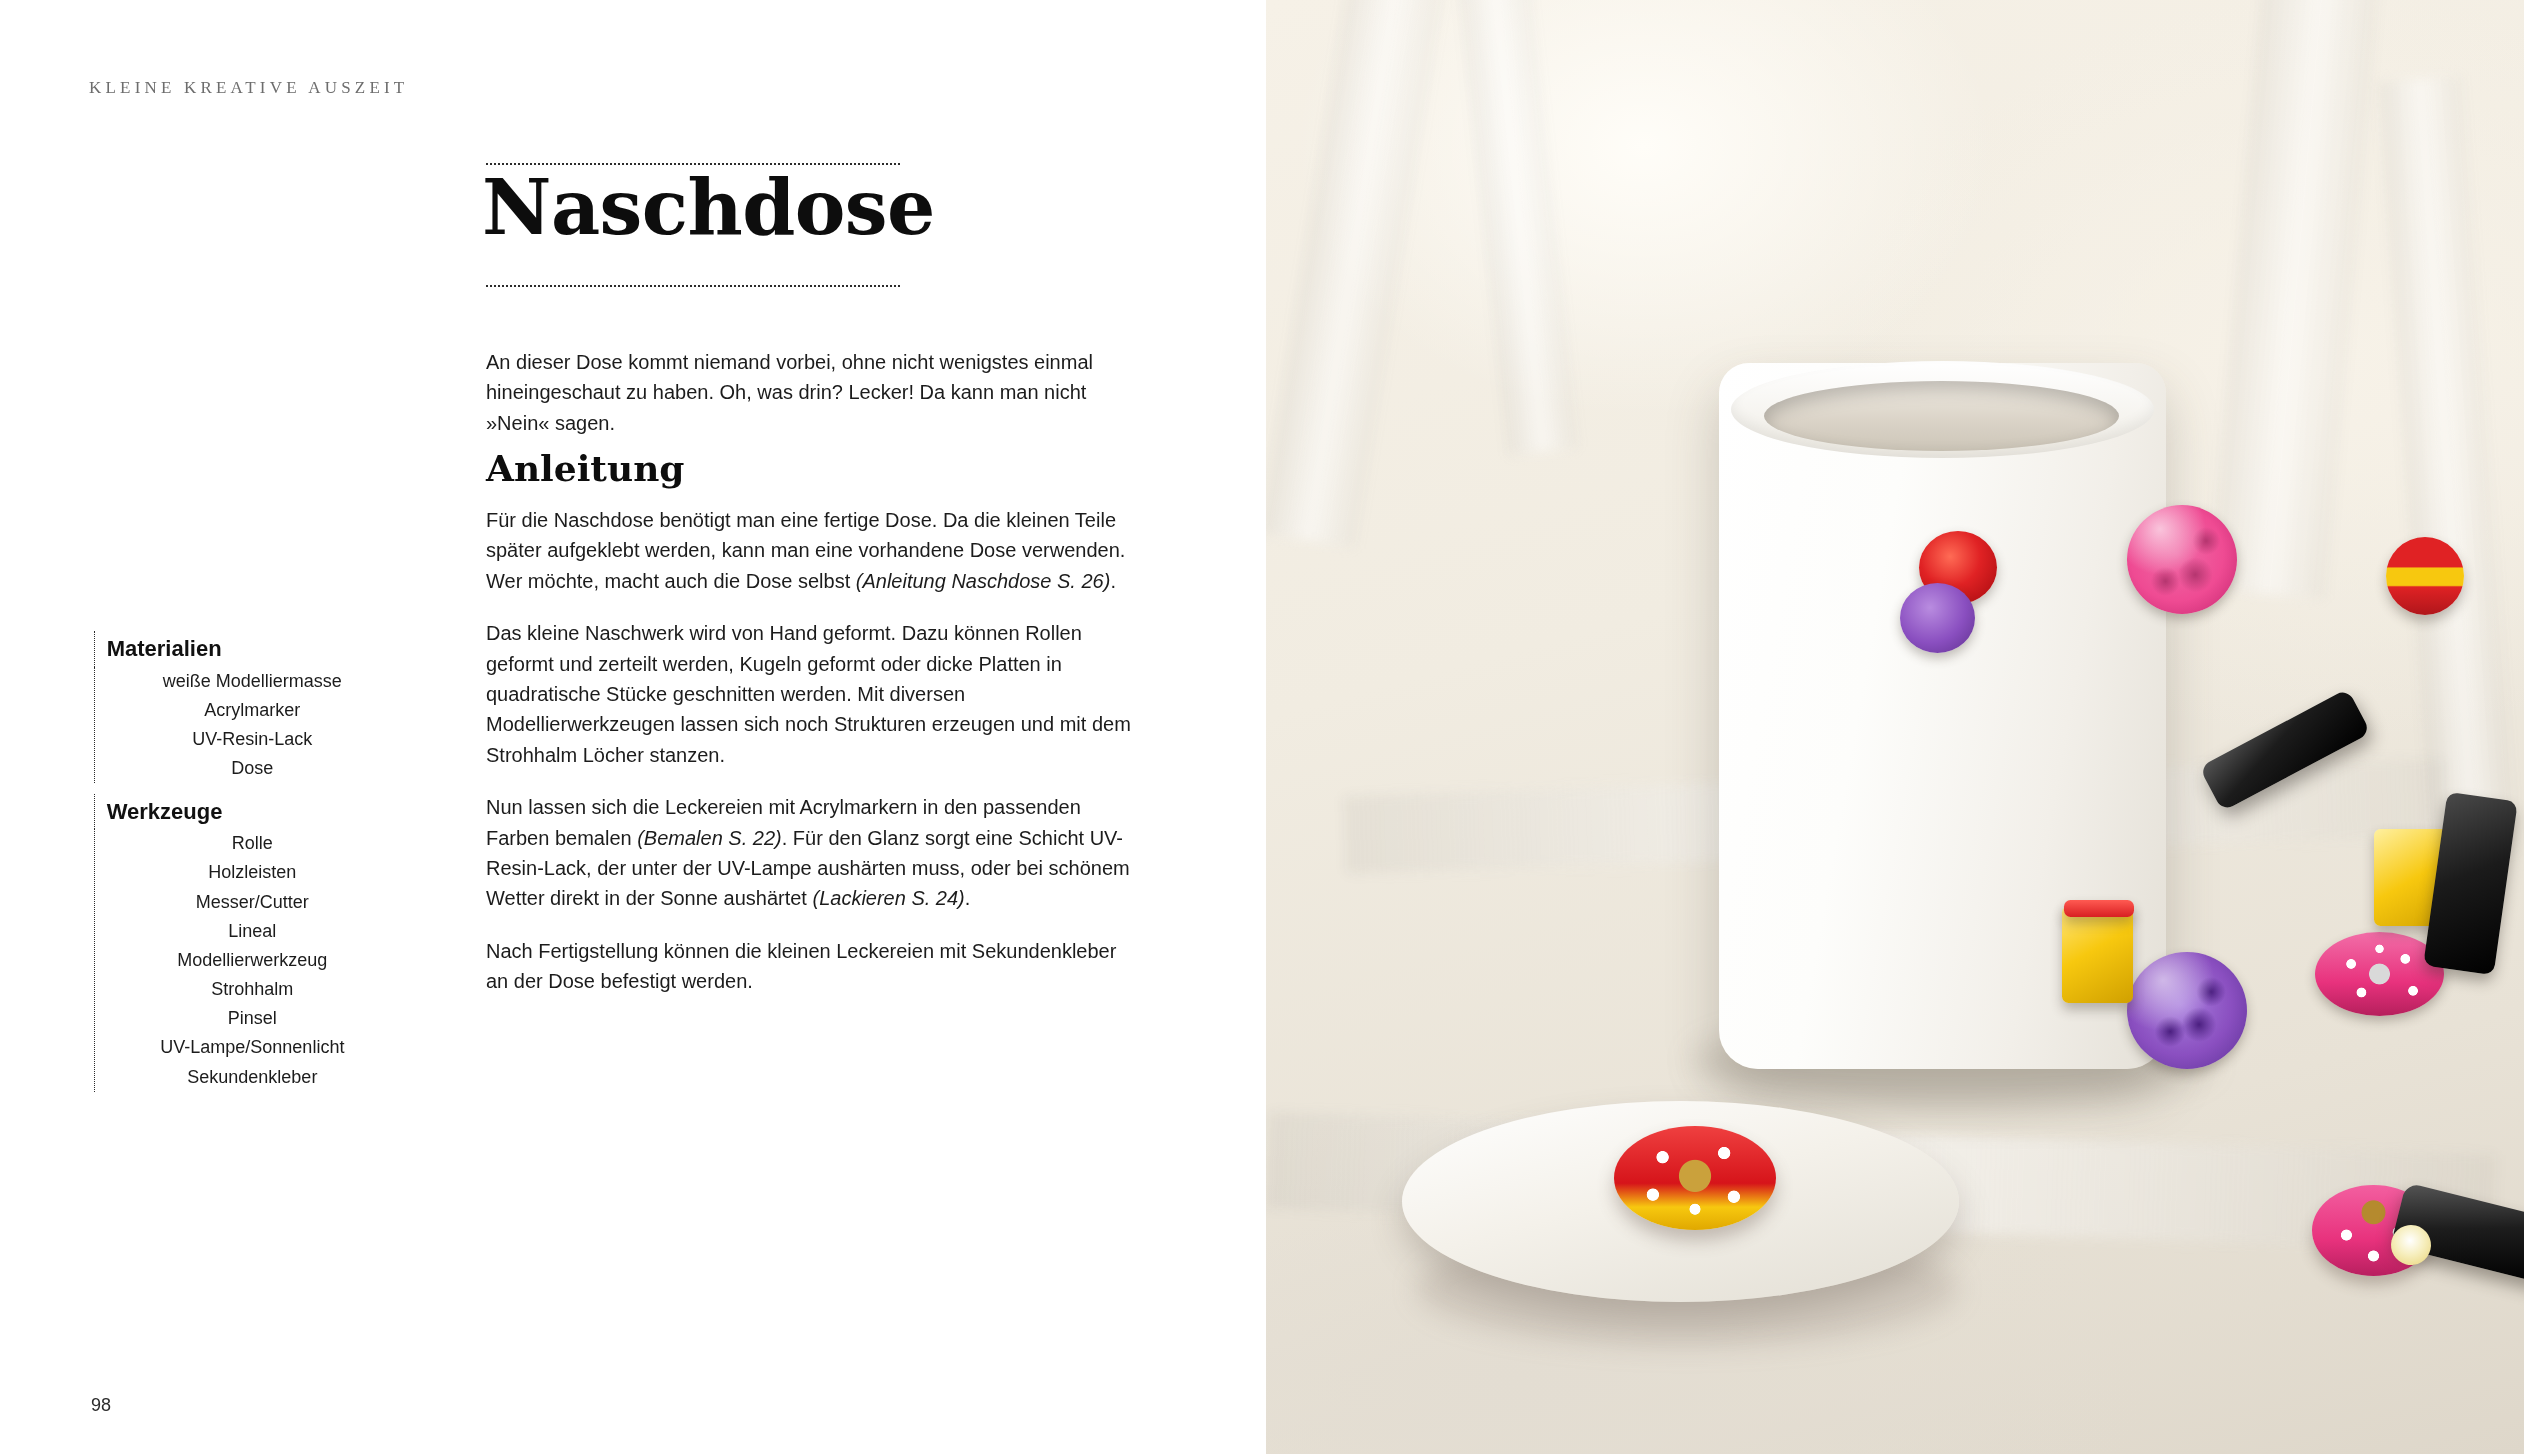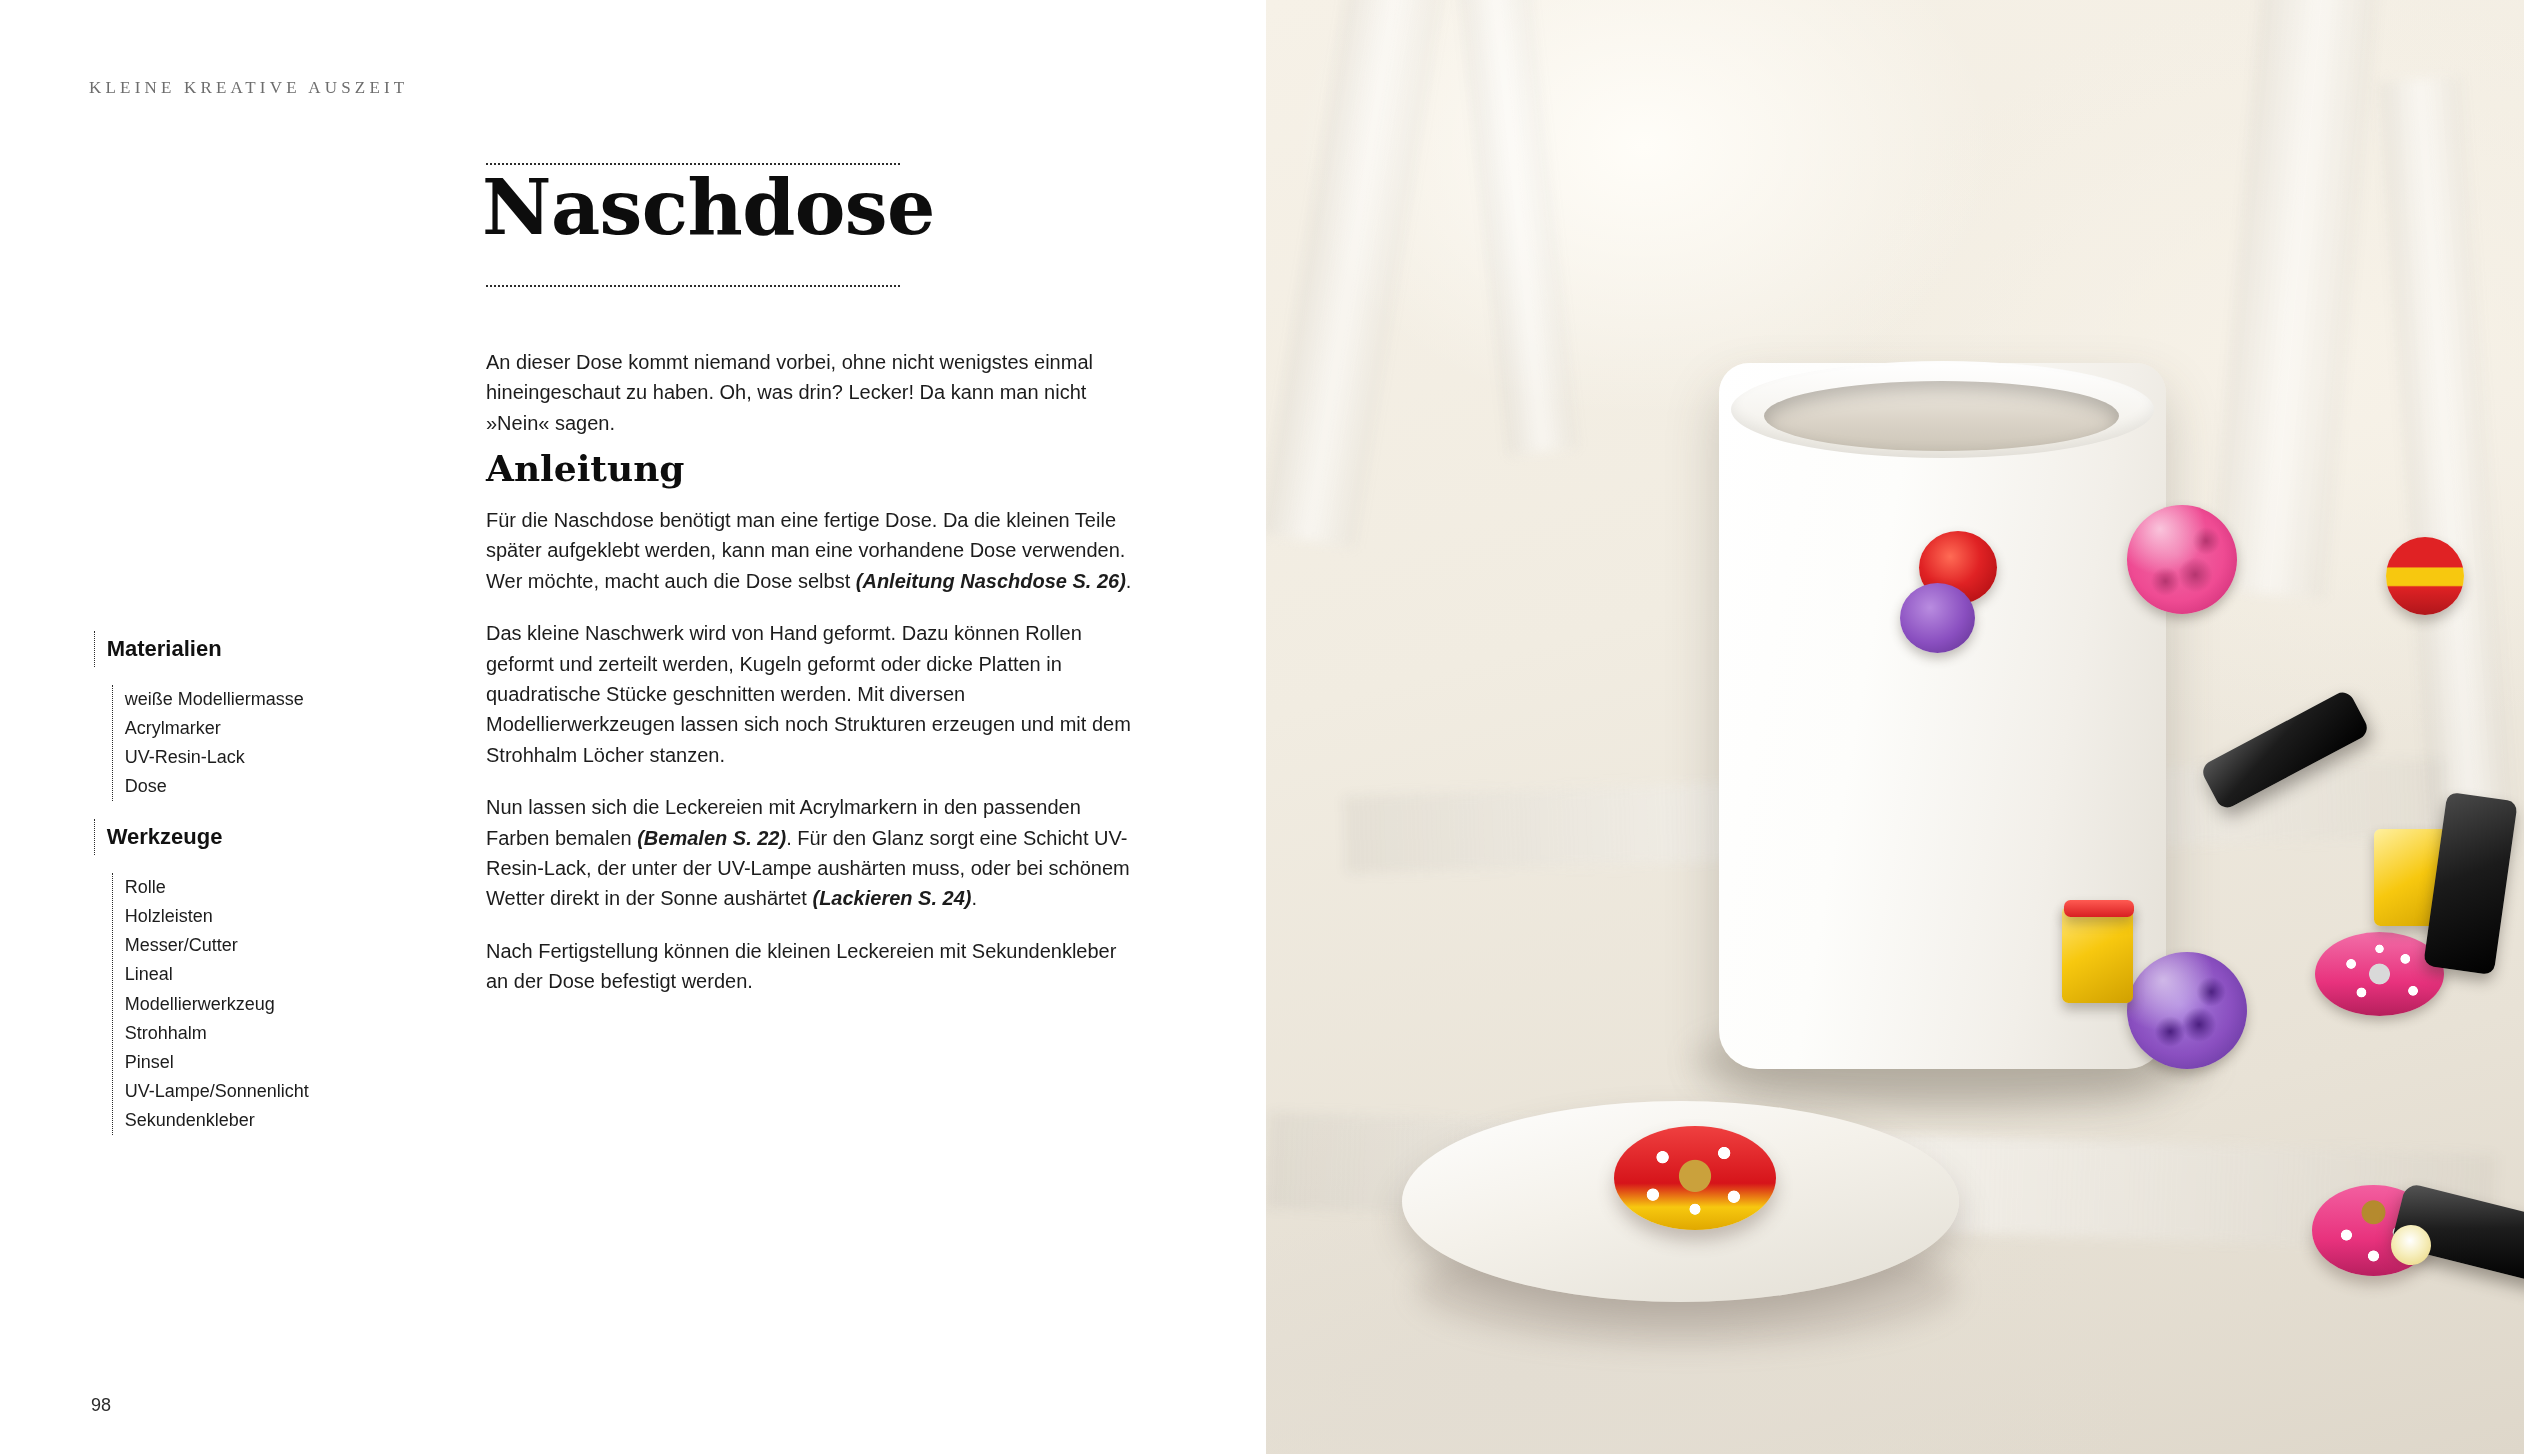--- a/index.html
+++ b/index.html
@@ -64,23 +64,24 @@
     font-size: 22px;
     font-weight: bold;
     color: #111;
     line-height: 1.62;
     padding-left: 11.7px;
     border-left: 1.9px dotted #2b2b2b;
     font-family: "Liberation Sans", sans-serif;
   }
   .side-list {
     list-style: none;
-    margin: 18px;
+    margin: 0;
     padding: 0 0 0 11.7px;
     border-left: 1.9px dotted #2b2b2b;
+    text-align: center;
   }
   .side-list li {
     font-size: 18px;
     line-height: 1.62;
     color: #1c1c1c;
     white-space: nowrap;
   }
 
   
   .main-col {
@@ -141,21 +142,21 @@
   }
   .body-copy p {
     margin: 0 0 22px 0;
     font-size: 20px;
     line-height: 1.52;
     color: #1c1c1c;
   }
   .body-copy p b,
   .body-copy p i,
   .body-copy p .ref {
-    font-weight: bold;
+    font-weight: normal;
     font-style: italic;
   }
 
   
   .photo-page {
     position: relative;
     width: 1259px;
     height: 1454px;
     flex: 0 0 auto;
     overflow: hidden;

